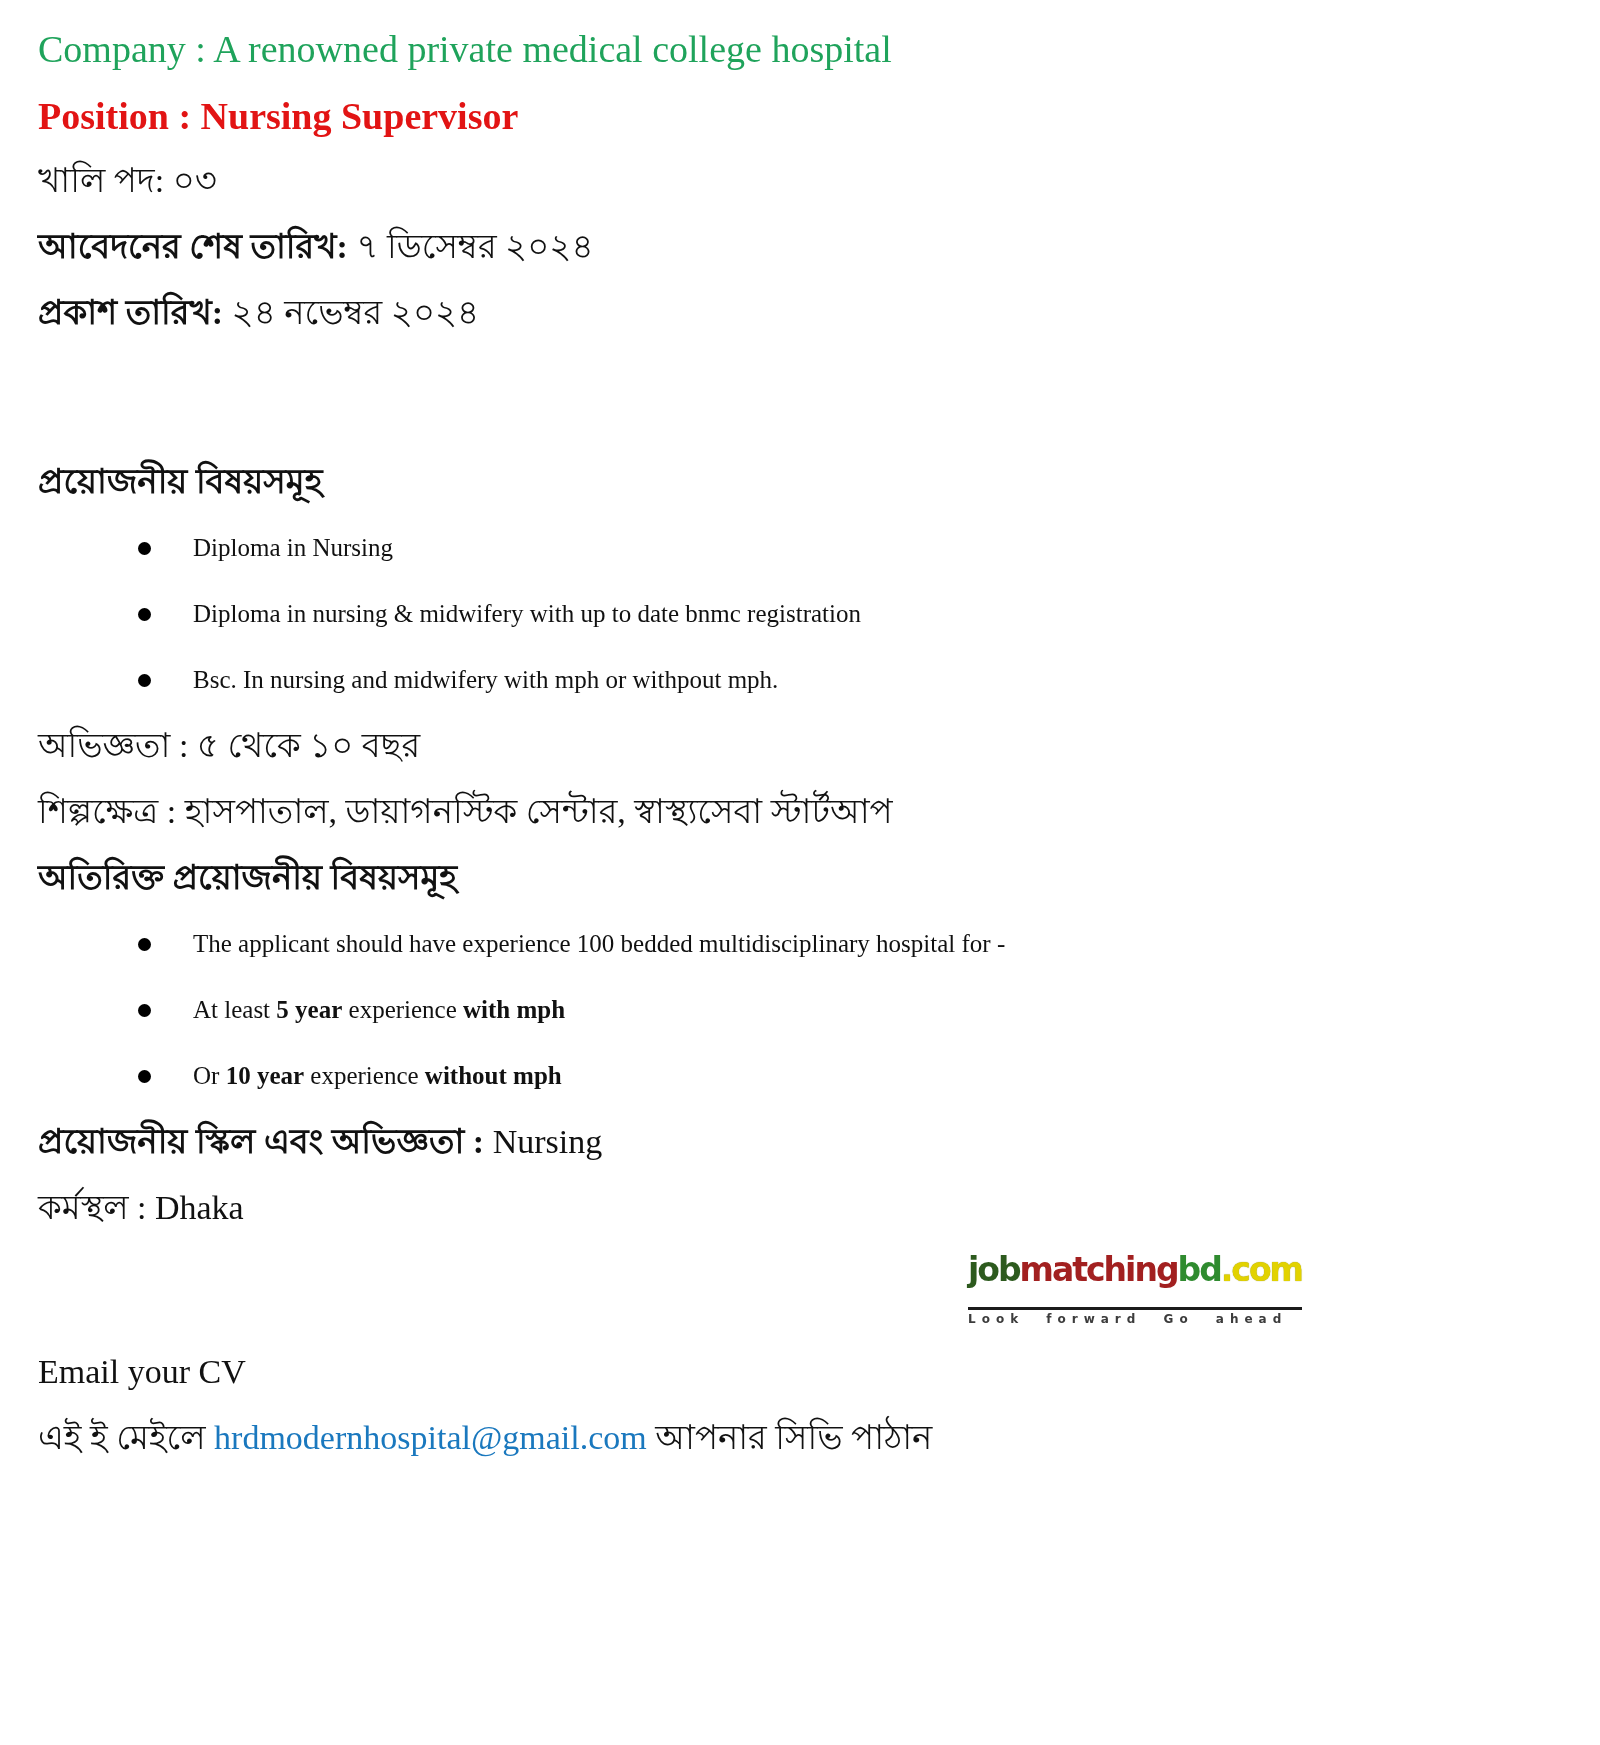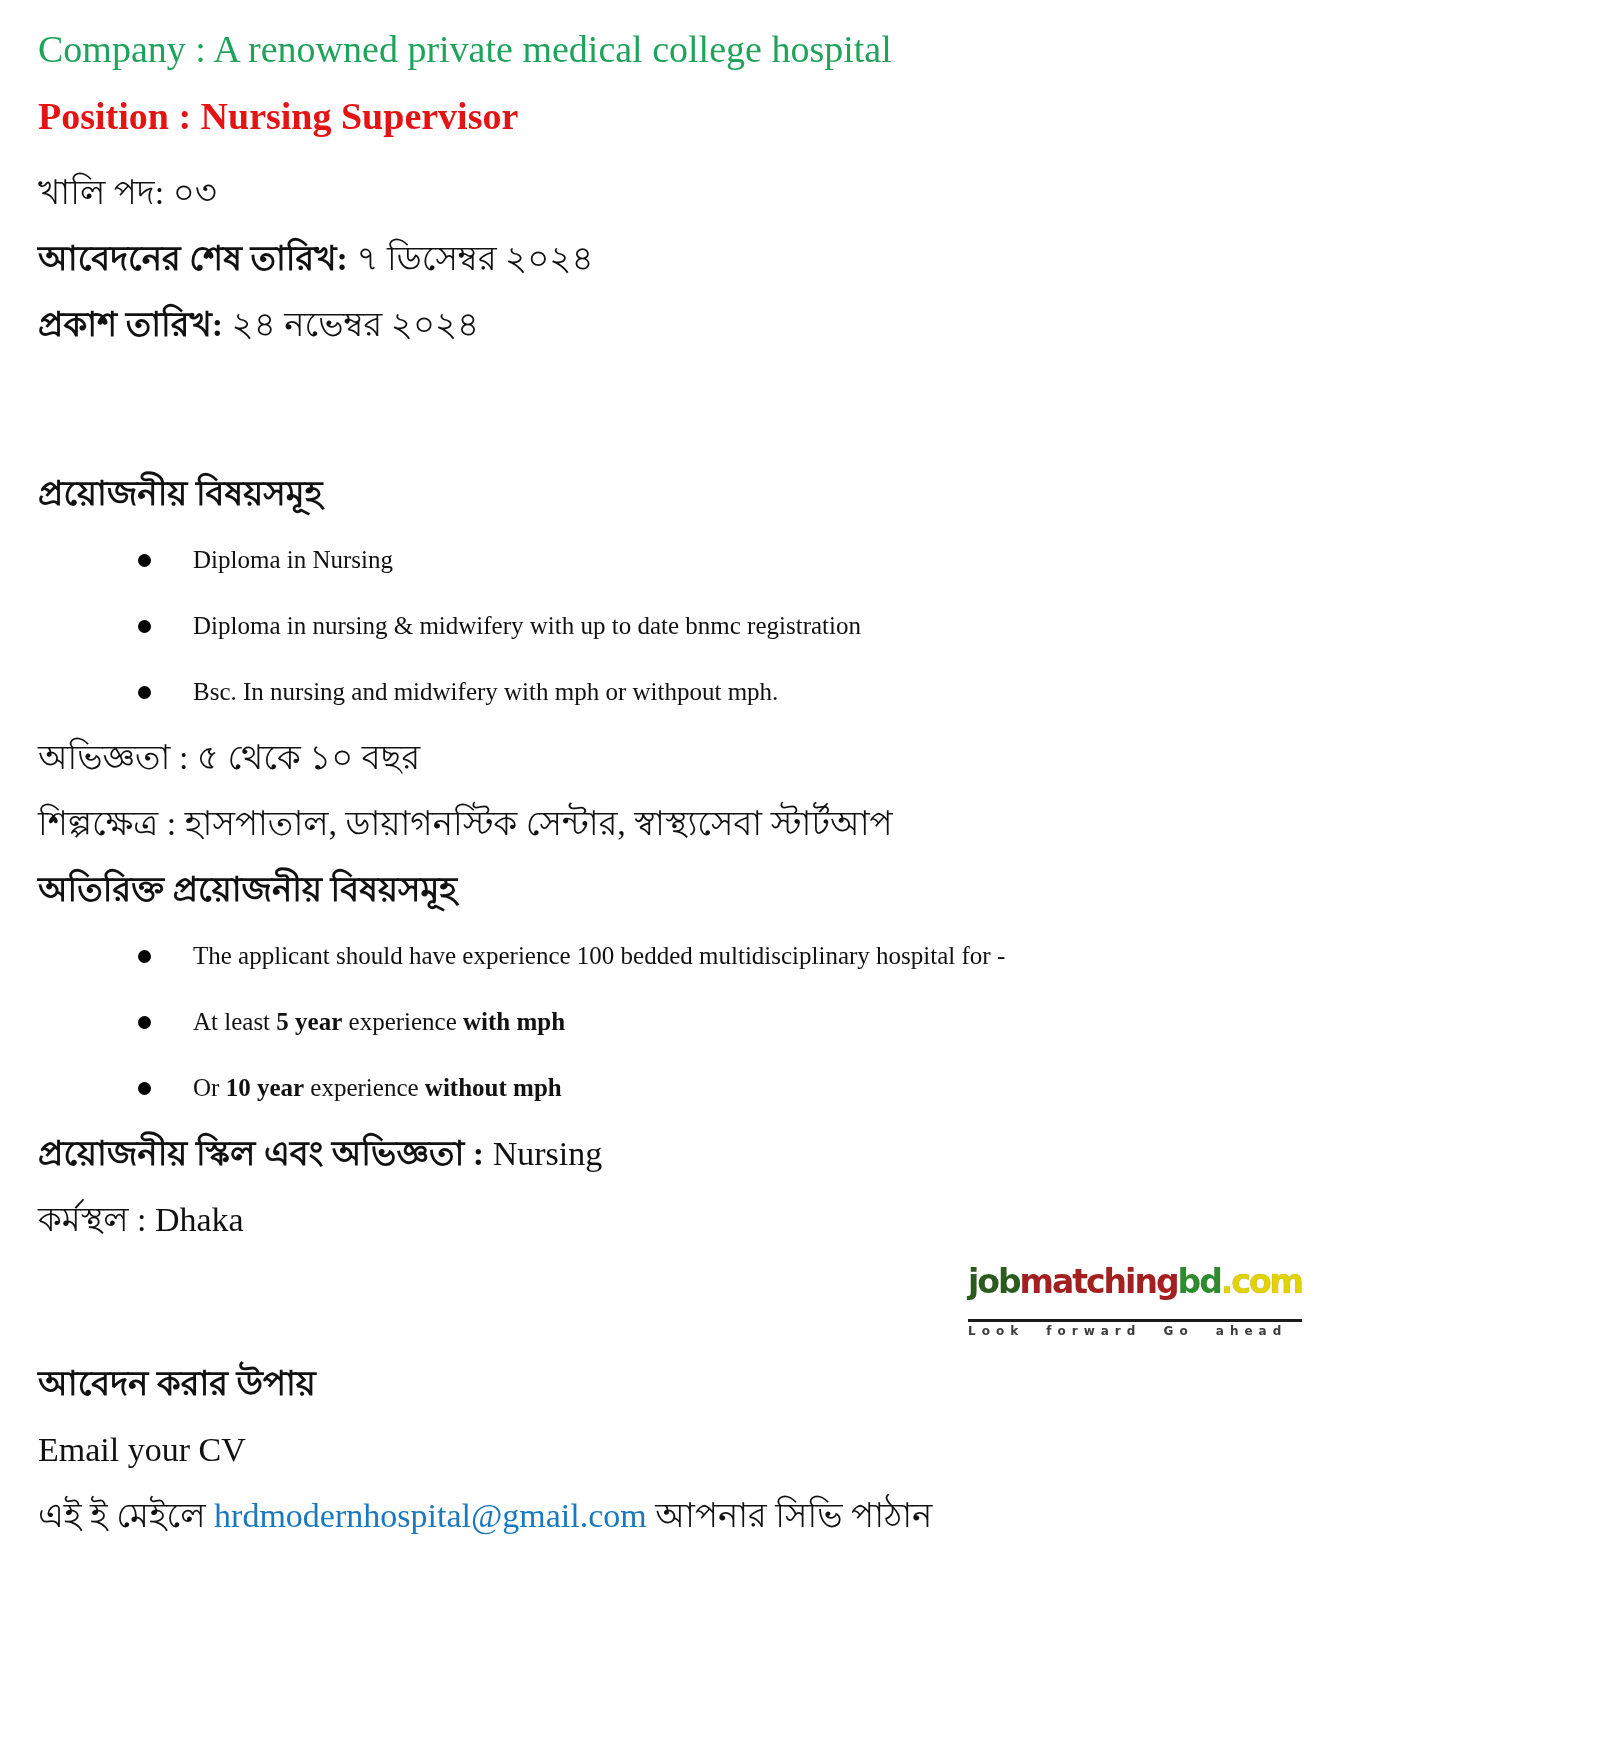--- a/index.html
+++ b/index.html
@@ -18,21 +18,21 @@
   p { margin: 0; }
   .company {
     font-size: 38px;
     line-height: 46px;
     margin-bottom: 21px;
   }
   .position {
     font-size: 38px;
     line-height: 46px;
     font-weight: bold;
-    margin-bottom: 32px;
+    margin-bottom: 20px;
   }
   .line {
     font-size: 34px;
     line-height: 44px;
     margin-bottom: 22px;
   }
   .line.bold { font-weight: bold; }
   .line .lbl { font-weight: bold; }
   .line .val { font-weight: normal; }
   .big-gap { margin-bottom: 125px; }
@@ -127,19 +127,18 @@
   <p class="line"><span class="lbl">প্রয়োজনীয় স্কিল এবং অভিজ্ঞতা :</span><span class="val"> Nursing</span></p>
 
 
   <p class="line">কর্মস্থল : Dhaka</p>
 
   <div class="logo-wrap">
     <div class="logo-text"><span style="color: rgb(45, 90, 30);">job</span><span style="color: rgb(162, 32, 32);">matching</span><span style="color: rgb(47, 139, 47);">bd</span><span class="logo-com" style="color: rgb(226, 210, 0);">.com</span></div>
     <div class="logo-tagline" style="color: rgb(60, 60, 60);">Look forward Go ahead</div>
   </div>
 
-  <p class="line bold">আবেদন করার উপায়</p>
 
   <p class="line">Email your CV</p>
 
   <p class="line email-line"><span>এই ই মেইলে </span><span class="email" style="color: rgb(26, 120, 190);">hrdmodernhospital@gmail.com</span><span> আপনার সিভি পাঠান</span></p>
 
 </div>
 
 </body></html>

